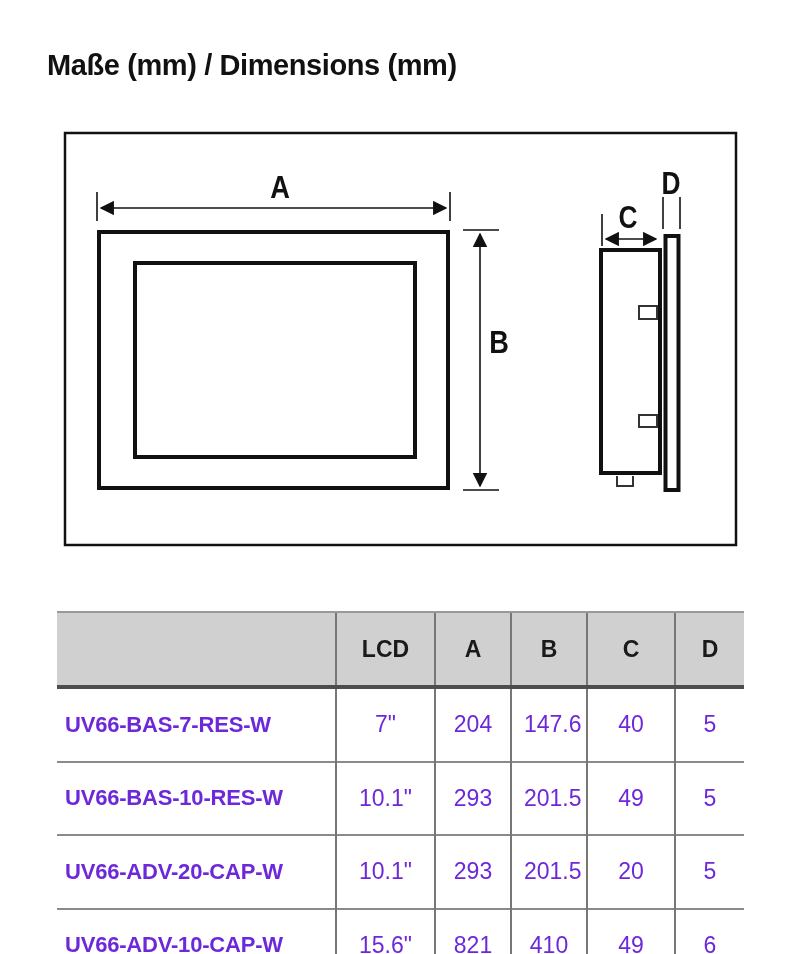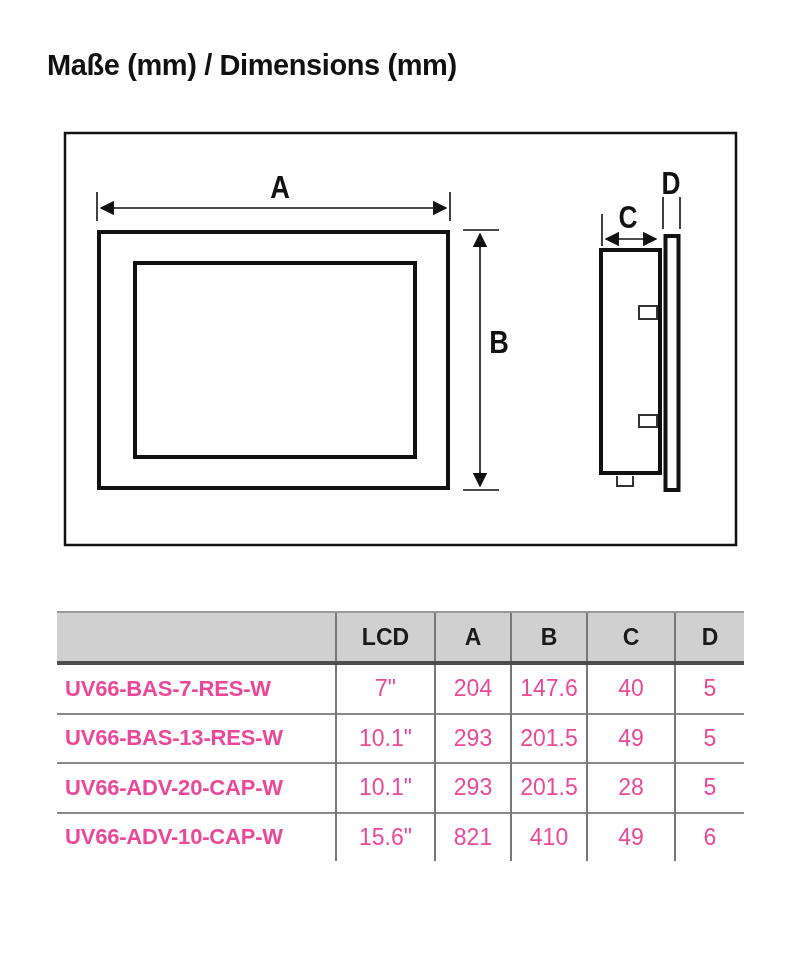--- a/index.html
+++ b/index.html
@@ -29,35 +29,35 @@
   .label-c{left:603px;top:202px;font-size:31px;}
   .label-d{left:646px;top:168px;font-size:31px;}
 
   table.dims{
     position:absolute;left:57px;top:611px;
     width:687px;
     border-collapse:collapse;
     table-layout:fixed;
   }
   table.dims th, table.dims td{
-    padding:0;margin:0;
+    padding:12px;margin:0;
     font-family:"Liberation Sans","DejaVu Sans",sans-serif;
     overflow:hidden;white-space:nowrap;
   }
   table.dims thead th{
     background:#d0d0d0;
     height:48px;
     font-size:23px;font-weight:700;color:#1a1a1a;
     text-align:center;vertical-align:middle;
     border-top:2px solid #999;
     border-bottom:4px solid #4d4d4d;
   }
   table.dims tbody td{
     height:47.5px;
-    font-size:23px;color:#ec4899;
+    font-size:23px;color:#6d28d9;
     text-align:center;vertical-align:middle;
   }
   table.dims tbody tr + tr td{
     border-top:2px solid #8a8a8a;
   }
   table.dims .col-sep{
     border-left:2px solid #777;
   }
   table.dims td.model{
     text-align:left;
@@ -140,33 +140,33 @@
     <tbody>
       <tr>
         <td class="model">UV66-BAS-7-RES-W</td>
         <td class="col-sep">7"</td>
         <td class="col-sep">204</td>
         <td class="col-sep">147.6</td>
         <td class="col-sep">40</td>
         <td class="col-sep">5</td>
       </tr>
       <tr>
-        <td class="model">UV66-BAS-13-RES-W</td>
+        <td class="model">UV66-BAS-10-RES-W</td>
         <td class="col-sep">10.1"</td>
         <td class="col-sep">293</td>
         <td class="col-sep">201.5</td>
         <td class="col-sep">49</td>
         <td class="col-sep">5</td>
       </tr>
       <tr>
         <td class="model">UV66-ADV-20-CAP-W</td>
         <td class="col-sep">10.1"</td>
         <td class="col-sep">293</td>
         <td class="col-sep">201.5</td>
-        <td class="col-sep">28</td>
+        <td class="col-sep">20</td>
         <td class="col-sep">5</td>
       </tr>
       <tr>
         <td class="model">UV66-ADV-10-CAP-W</td>
         <td class="col-sep">15.6"</td>
         <td class="col-sep">821</td>
         <td class="col-sep">410</td>
         <td class="col-sep">49</td>
         <td class="col-sep">6</td>
       </tr>

